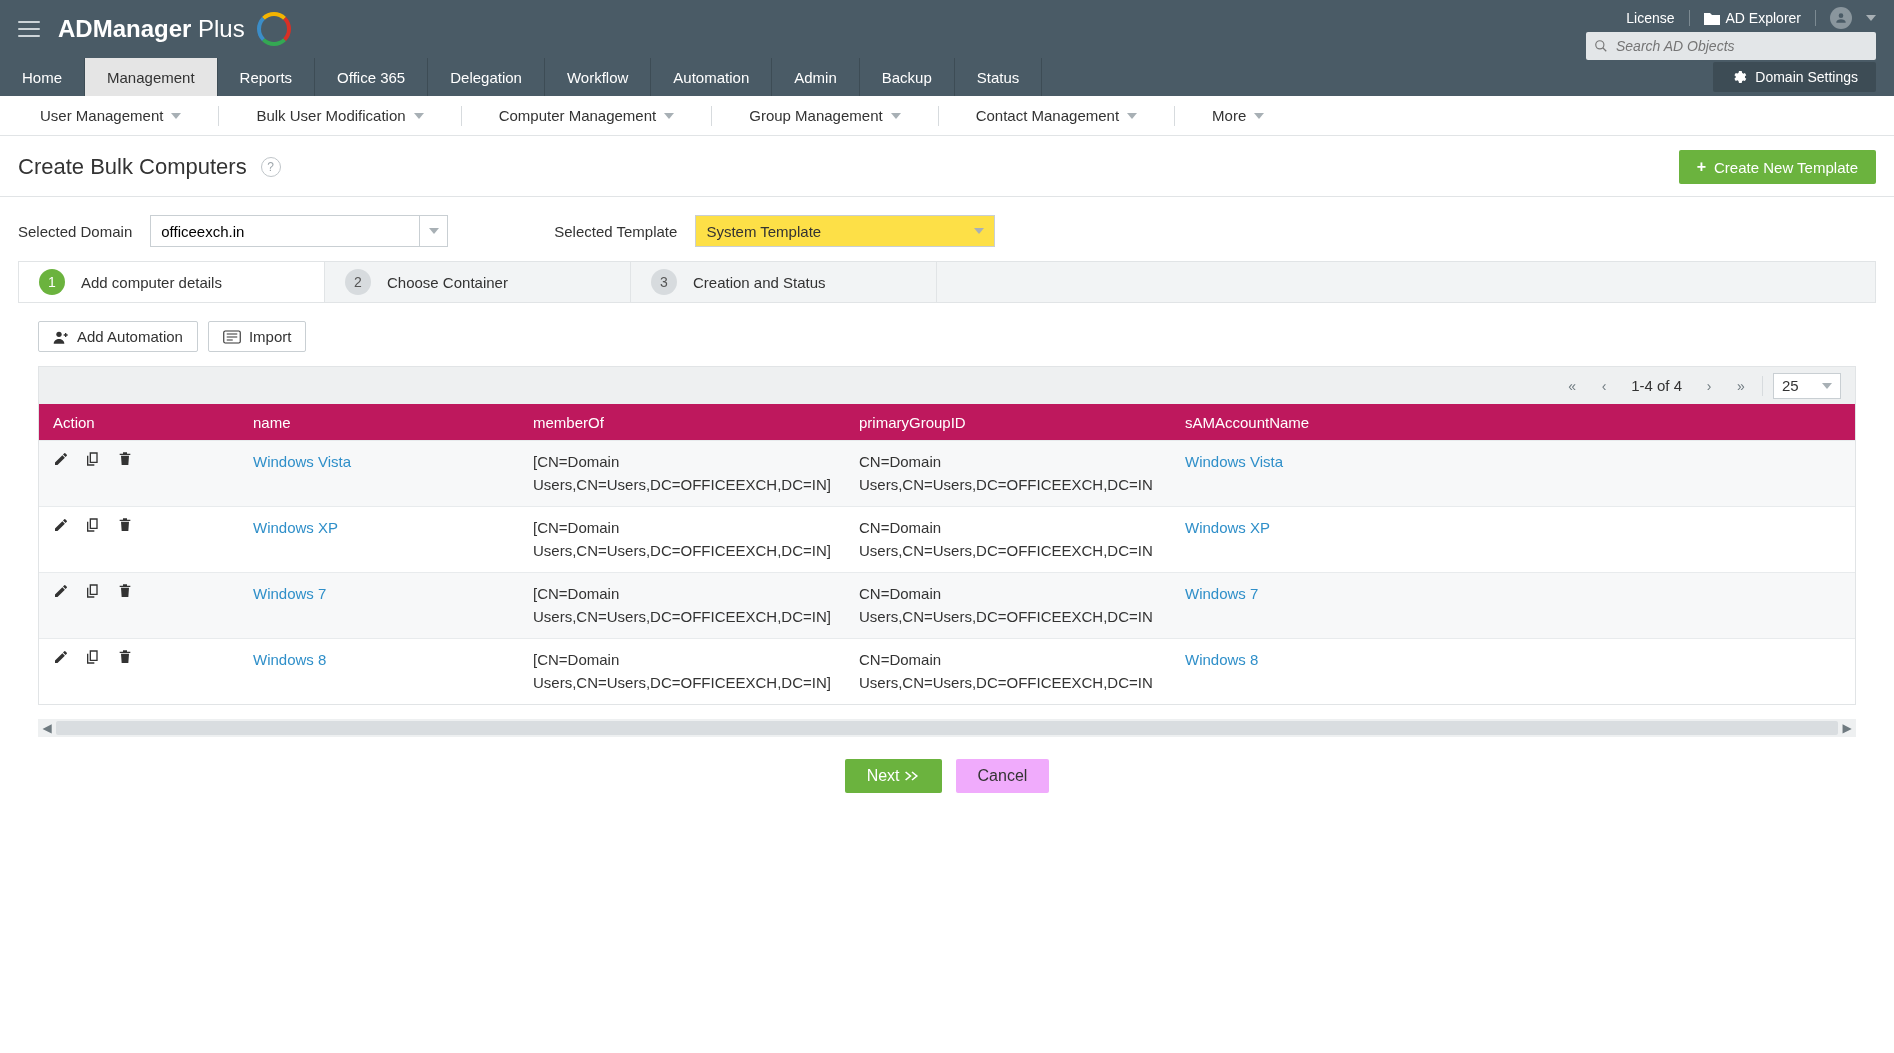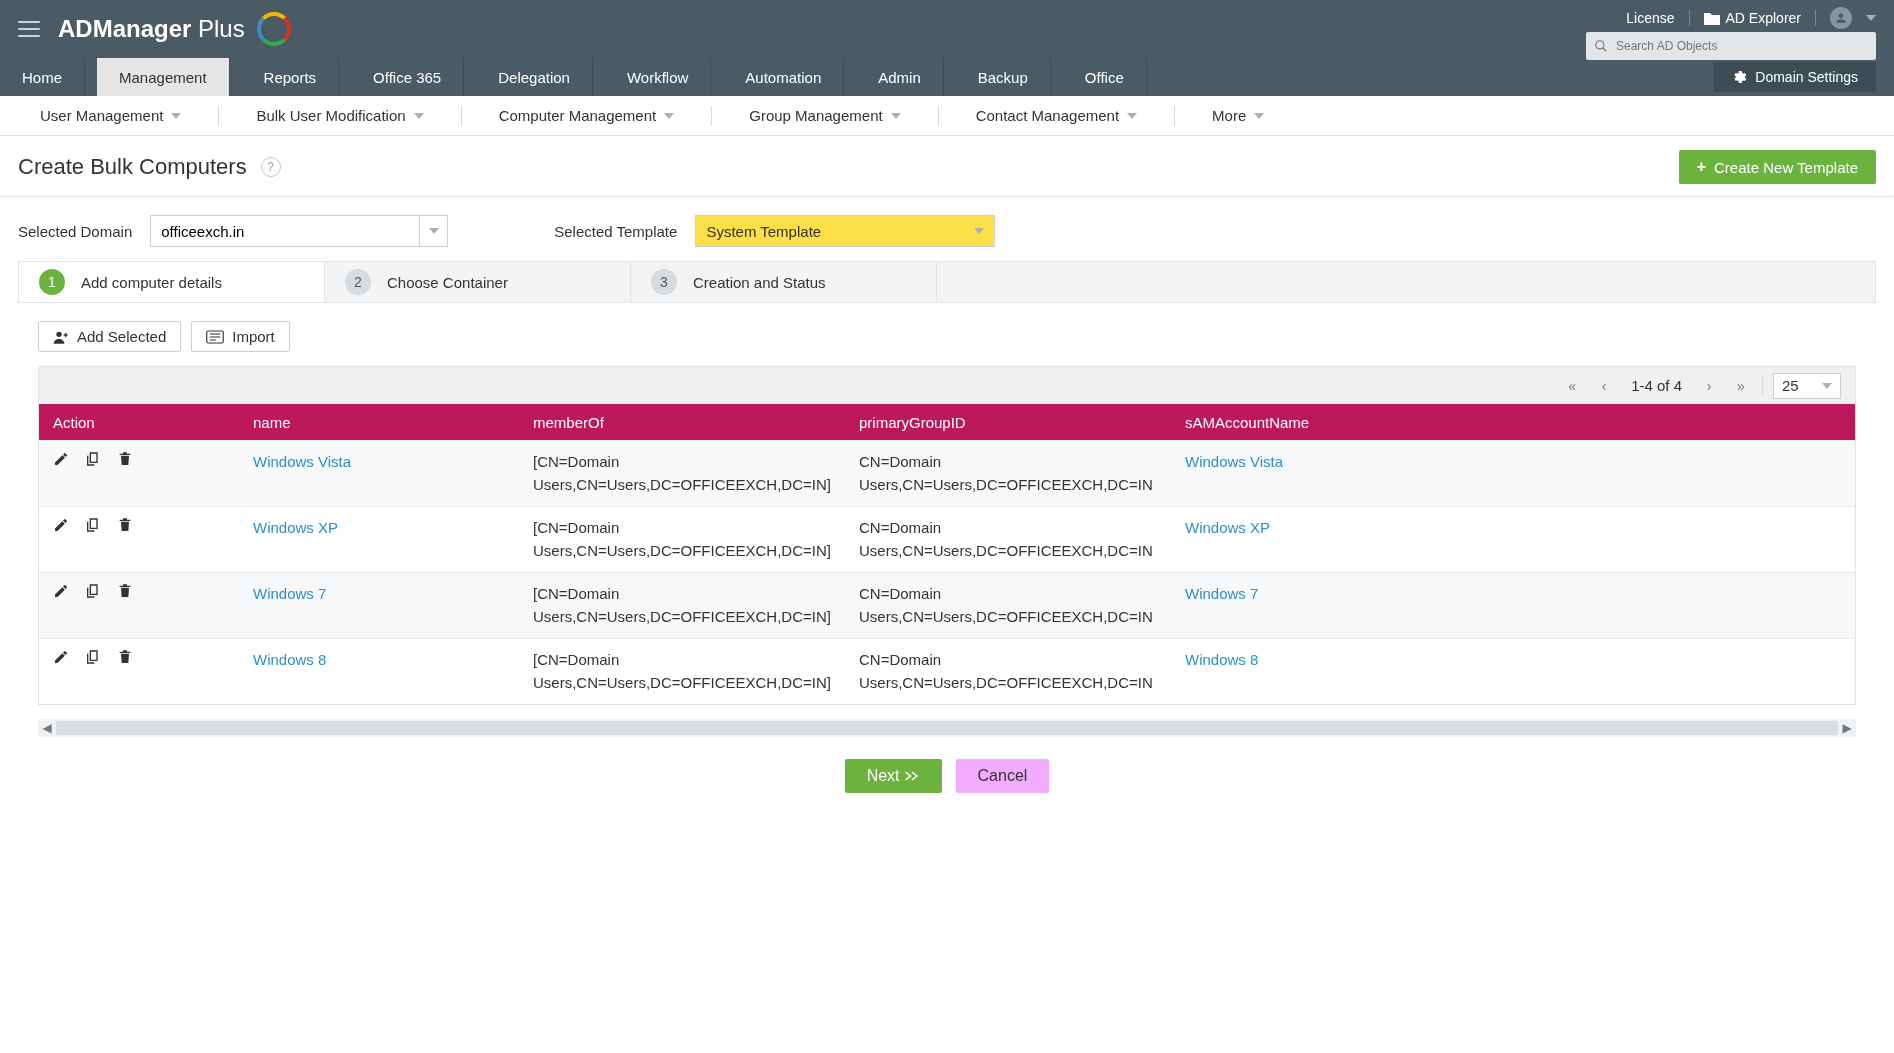--- a/index.html
+++ b/index.html
@@ -11,23 +11,23 @@
 .brand { display:flex; align-items:center; color:#fff; font-weight:300; font-size:24px; }
 .brand b { font-weight:600; }
 .brand .swirl { width:34px; height:34px; border:4px solid #3b8dc8; border-top-color:#f4b400; border-right-color:#d93025; border-bottom-color:#34a853; border-radius:50%; margin-left:12px; }
 .toplinks { position:absolute; right:18px; top:6px; display:flex; align-items:center; gap:14px; height:24px; }
 .toplinks a { color:#fff; font-size:14px; cursor:pointer; display:flex; align-items:center; gap:6px; }
 .toplinks .vr { width:1px; height:16px; background:#7c8a92; }
 .user-ico { width:22px; height:22px; border-radius:50%; background:#8a969d; display:flex; align-items:center; justify-content:center; }
 .user-ico svg { width:14px; height:14px; fill:#4a5b66; }
 .searchwrap { position:absolute; right:18px; top:32px; width:290px; height:28px; background:#e3e6e8; display:flex; align-items:center; border-radius:2px; }
 .searchwrap .sicon { width:30px; display:flex; align-items:center; justify-content:center; color:#777; font-size:15px; }
-.searchwrap input { border:none; background:transparent; flex:1; font-size:12px; outline:none; color:#0c4a6e; }
-
-.mainnav { background:#4a5b66; display:flex; height:38px;gap:12px; }
+.searchwrap input { border:none; background:transparent; flex:1; font-size:14px; outline:none; color:#0c4a6e;font-style:italic; }
+
+.mainnav { background:#4a5b66; display:flex; height:38px; }
 .mainnav .tab { padding:0 22px; height:38px; display:flex; align-items:center; color:#fff; font-size:15px; cursor:pointer; border-right:1px solid #3d4c55; }
 .mainnav .tab.active { background:#e5e5e5; color:#333; }
 .domain-btn { margin-left:auto; background:#3d4c55; color:#fff; height:30px; align-self:center; margin-right:18px; padding:0 18px; display:flex; align-items:center; gap:8px; font-size:14px; cursor:pointer; border-radius:2px; }
 
 .subnav { height:40px; border-bottom:1px solid #e1e4e6; display:flex; align-items:center; padding:0 18px; gap:15px; }
 .subnav .item { padding:0 22px; font-size:15px; color:#333; display:flex; align-items:center; gap:8px; cursor:pointer; }
 .subnav .sep { width:1px; height:20px; background:#d7dbde; }
 .caret-dn { width:0; height:0; border-left:5px solid transparent; border-right:5px solid transparent; border-top:6px solid #a8b0b5; }
 
 .pagehead { display:flex; align-items:center; padding:14px 18px 12px; border-bottom:1px solid #e1e4e6; }
@@ -128,21 +128,21 @@
 <div class="mainnav">
   <div class="tab">Home</div>
     <div class="tab active">Management</div>
     <div class="tab">Reports</div>
     <div class="tab">Office 365</div>
     <div class="tab">Delegation</div>
     <div class="tab">Workflow</div>
     <div class="tab">Automation</div>
     <div class="tab">Admin</div>
     <div class="tab">Backup</div>
-    <div class="tab">Office</div>
+    <div class="tab">Status</div>
   <div class="domain-btn">
     <svg width="16" height="16" viewBox="0 0 24 24" fill="#fff">
         <path d="M12 8a4 4 0 1 0 4 4 4 4 0 0 0-4-4zm9 4a7 7 0 0 0-.1-1l2-1.6-2-3.4-2.4 1a7 7 0 0 0-1.7-1L16 3h-4l-.8 2.9a7 7 0 0 0-1.7 1l-2.4-1-2 3.4 2 1.6a7 7 0 0 0 0 2l-2 1.6 2 3.4 2.4-1a7 7 0 0 0 1.7 1L12 21h4l.8-2.9a7 7 0 0 0 1.7-1l2.4 1 2-3.4-2-1.6A7 7 0 0 0 21 12z"></path>
       </svg>
     <span>Domain Settings</span>
   </div>
 </div>
 
 <div class="subnav" id="subnav-slot">
     <div class="item">
@@ -218,21 +218,21 @@
     <div class="filler"></div>
 </div>
 
 <div class="tbar">
   <div class="smbtn">
     <svg width="16" height="14" viewBox="0 0 24 20">
         <circle cx="9" cy="6" r="4" fill="#333"></circle>
         <path d="M1 20c0-4 4-7 8-7s8 3 8 7z" fill="#333"></path>
         <path d="M19 4v6M16 7h6" stroke="#333" stroke-width="2"></path>
       </svg>
-    <span>Add Selected</span>
+    <span>Add Automation</span>
   </div>
   <div class="smbtn">
     <svg width="18" height="14" viewBox="0 0 24 18">
         <rect x="1" y="1" width="22" height="16" rx="2" fill="none" stroke="#333" stroke-width="1.5"></rect>
         <path d="M5 5h14M5 9h14M5 13h8" stroke="#333" stroke-width="1.5"></path>
       </svg>
     <span>Import</span>
   </div>
 </div>
 

